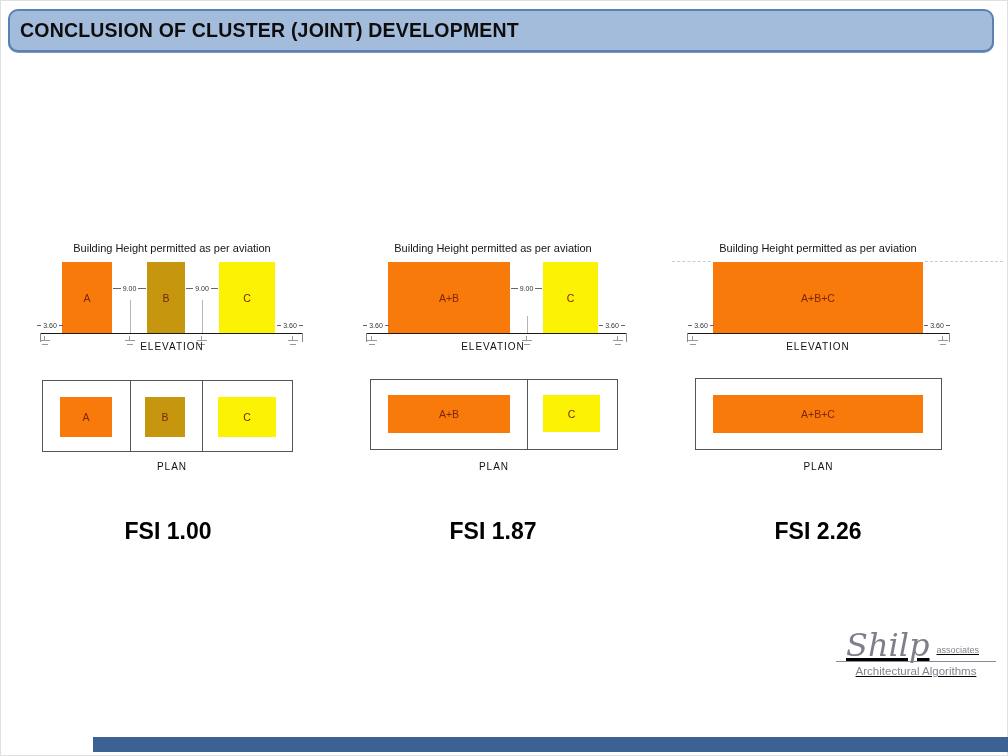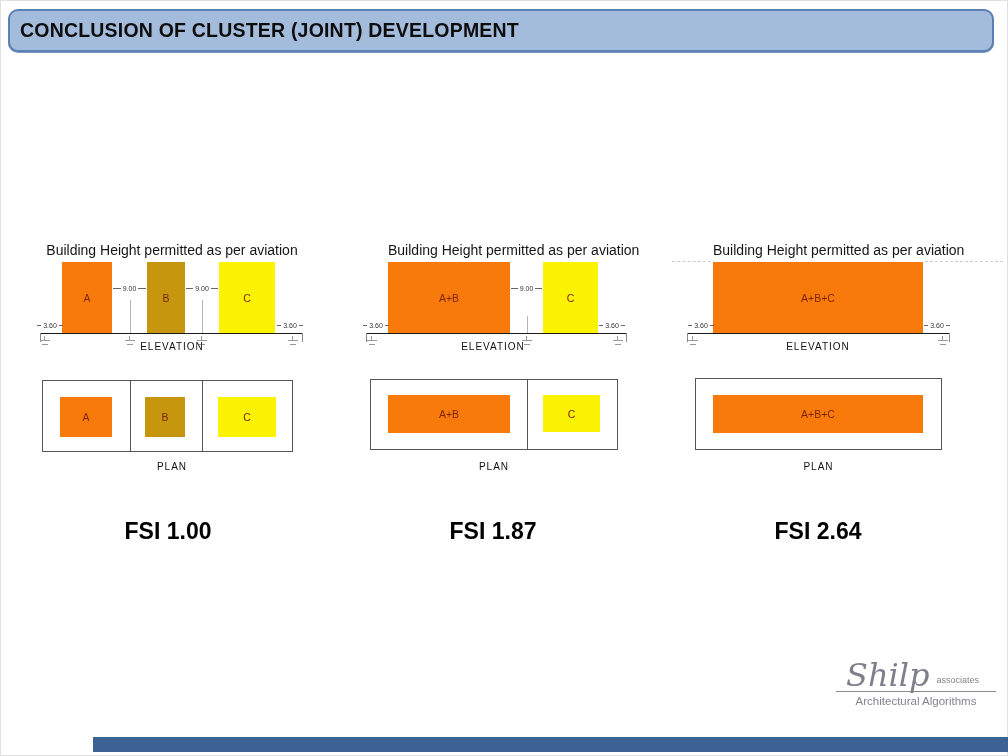--- a/index.html
+++ b/index.html
@@ -8,21 +8,21 @@
            box-shadow: inset 0 0 0 1px #e0e0e0; padding-left: 28px; }
 
   
   .titlebar { position:absolute; left:8px; top:9px; width:986px; height:43px;
               background:#a4bcdc; border:2.5px solid #5b80b4; border-radius:10px;
               display:flex; align-items:center; padding-left:10px;
               box-shadow:0 1px 0 #7a97bf; }
   .titlebar h1 { font-size:19.5px; font-weight:bold; color:#0d0d0d; letter-spacing:0.2px; }
 
   
-  .cap   { position:absolute; font-size:14px; color:#151515; text-align:center; white-space:nowrap; }
+  .cap   { position:absolute; font-size:11px; color:#151515; text-align:center; white-space:nowrap; }
   .bldg  { position:absolute; display:flex; align-items:center; justify-content:center; }
   .bl    { font-size:10.5px; color:#7e2408; }
   .c-orange { background:#f87a0a; }
   .c-gold   { background:#c7960f; }
   .c-yellow { background:#fbf303; }
   .gline { position:absolute; height:0; border-top:1.4px solid #1a1a1a; }
   .etick { position:absolute; width:1px; height:9px; background:#888; }
   .vplot { position:absolute; width:1px; background:#b5b5b5; }
   .dim   { position:absolute; display:flex; align-items:center; gap:2px;
            font-size:7px; color:#333; white-space:nowrap; }
@@ -32,21 +32,21 @@
   .gmark::after  { content:""; position:absolute; left:0; top:4px; width:10px; height:5px;
                    background: linear-gradient(#999,#999) left top/10px 1px no-repeat,
                                linear-gradient(#999,#999) center bottom/6px 1px no-repeat; }
   .seclabel { position:absolute; font-size:10px; color:#111; letter-spacing:1px; text-align:center; }
   .planbox  { position:absolute; border:1px solid #555; background:#fff; }
   .pdiv     { position:absolute; width:1px; background:#555; }
   .dash     { position:absolute; height:0; border-top:1.5px dashed #cccccc; }
   .fsi      { position:absolute; font-size:23px; font-weight:bold; color:#000; text-align:center; }
 
   
-  .logo { position:absolute; left:836px; top:660px; width:160px; }
+  .logo { position:absolute; left:836px; top:630px; width:160px;text-decoration:underline; }
   .logo-top { display:flex; align-items:flex-end; border-bottom:1.2px solid #8a8a96; padding-bottom:1px; }
   .logo-script { font-family:"DejaVu Serif",serif; font-style:italic; font-size:32px; line-height:0.95;
                  color:#7f7f8b; margin-left:10px; }
   .logo-assoc  { font-size:9px; color:#83838f; margin-left:7px; margin-bottom:5px; }
   .logo-tag    { font-size:11.5px; color:#83838f; text-align:center; margin-top:3px; }
 
   .footerbar { position:absolute; left:93px; top:737px; width:915px; height:15px; background:#3b6293; }
 </style>
 </head>
 <body>
@@ -194,21 +194,21 @@
   <div class="gmark" style="left:938px; top:336px;"></div>
 
   <div class="seclabel" style="left:713px; top:341px; width:210px;">ELEVATION</div>
 
   <div class="planbox" style="left:695px; top:378px; width:247px; height:72px;"></div>
   <div class="bldg c-orange" style="left:713px; top:395px; width:210px; height:38px;">
     <span class="bl">A+B+C</span>
   </div>
   <div class="seclabel" style="left:695px; top:461px; width:247px;">PLAN</div>
 
-  <div class="fsi" style="left:693px; top:518px; width:250px;">FSI 2.64</div>
+  <div class="fsi" style="left:693px; top:518px; width:250px;">FSI 2.26</div>
 
   <div class="logo">
     <div class="logo-top">
       <span class="logo-script">Shilp</span>
       <span class="logo-assoc">associates</span>
     </div>
     <div class="logo-tag">Architectural Algorithms</div>
   </div>
 
   <div class="footerbar"></div>

